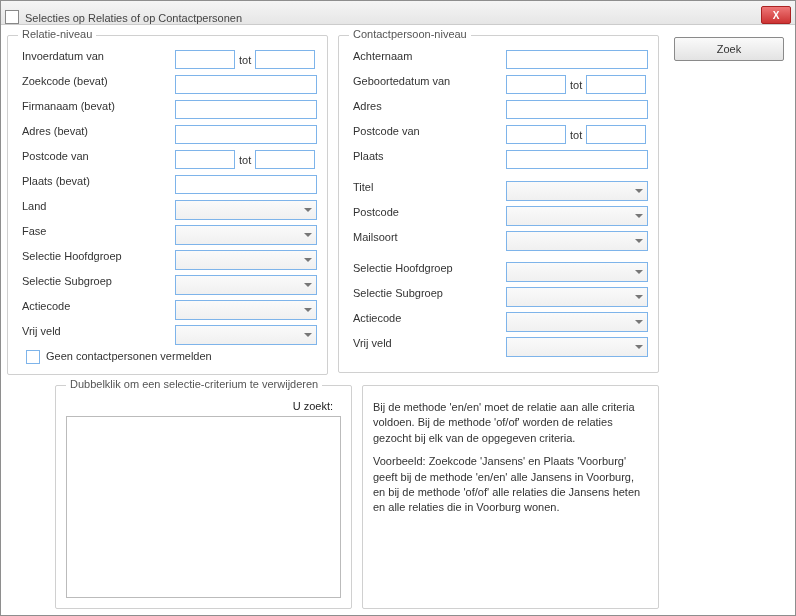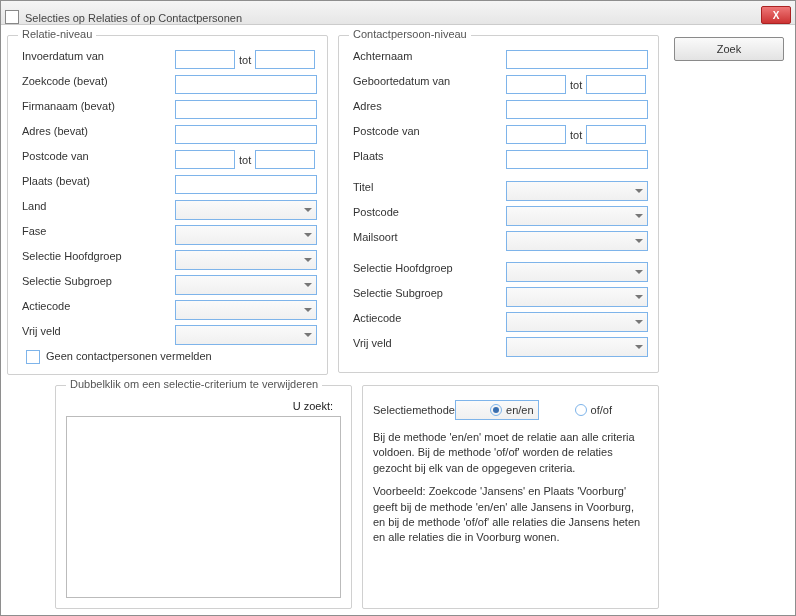--- a/index.html
+++ b/index.html
@@ -258,31 +258,20 @@
           <div class="group" style="height:100%;display:flex;flex-direction:column">
             <div class="legend">Dubbelklik om een selectie-criterium te verwijderen</div>
             <div class="hdr" style="justify-content:flex-end;padding-right:8px">
                 <span class="sub">U zoekt:</span>
               </div>
             <div class="remove-box"></div>
           </div>
         </div>
         <div class="method-group">
           <div class="group" style="height:100%">
-            <div class="method-row">
-              <div class="lbl2">Selectiemethode</div>
-              <div class="rad sel">
-                  <div class="circ"></div>
-                  <span>en/en</span>
-                </div>
-              <div class="rad">
-                  <div class="circ"></div>
-                  <span>of/of</span>
-                </div>
-            </div>
             <div class="desc">
               <p>Bij de methode 'en/en' moet de relatie aan alle criteria voldoen. Bij de methode 'of/of' worden de relaties gezocht bij elk van de opgegeven criteria.</p>
               <p>Voorbeeld: Zoekcode 'Jansens' en Plaats 'Voorburg' geeft bij de methode 'en/en' alle Jansens in Voorburg, en bij de methode 'of/of' alle relaties die Jansens heten en alle relaties die in Voorburg wonen.</p>
             </div>
           </div>
         </div>
       </div>
     </div>
     <div class="right-area">
       <div class="btn">

